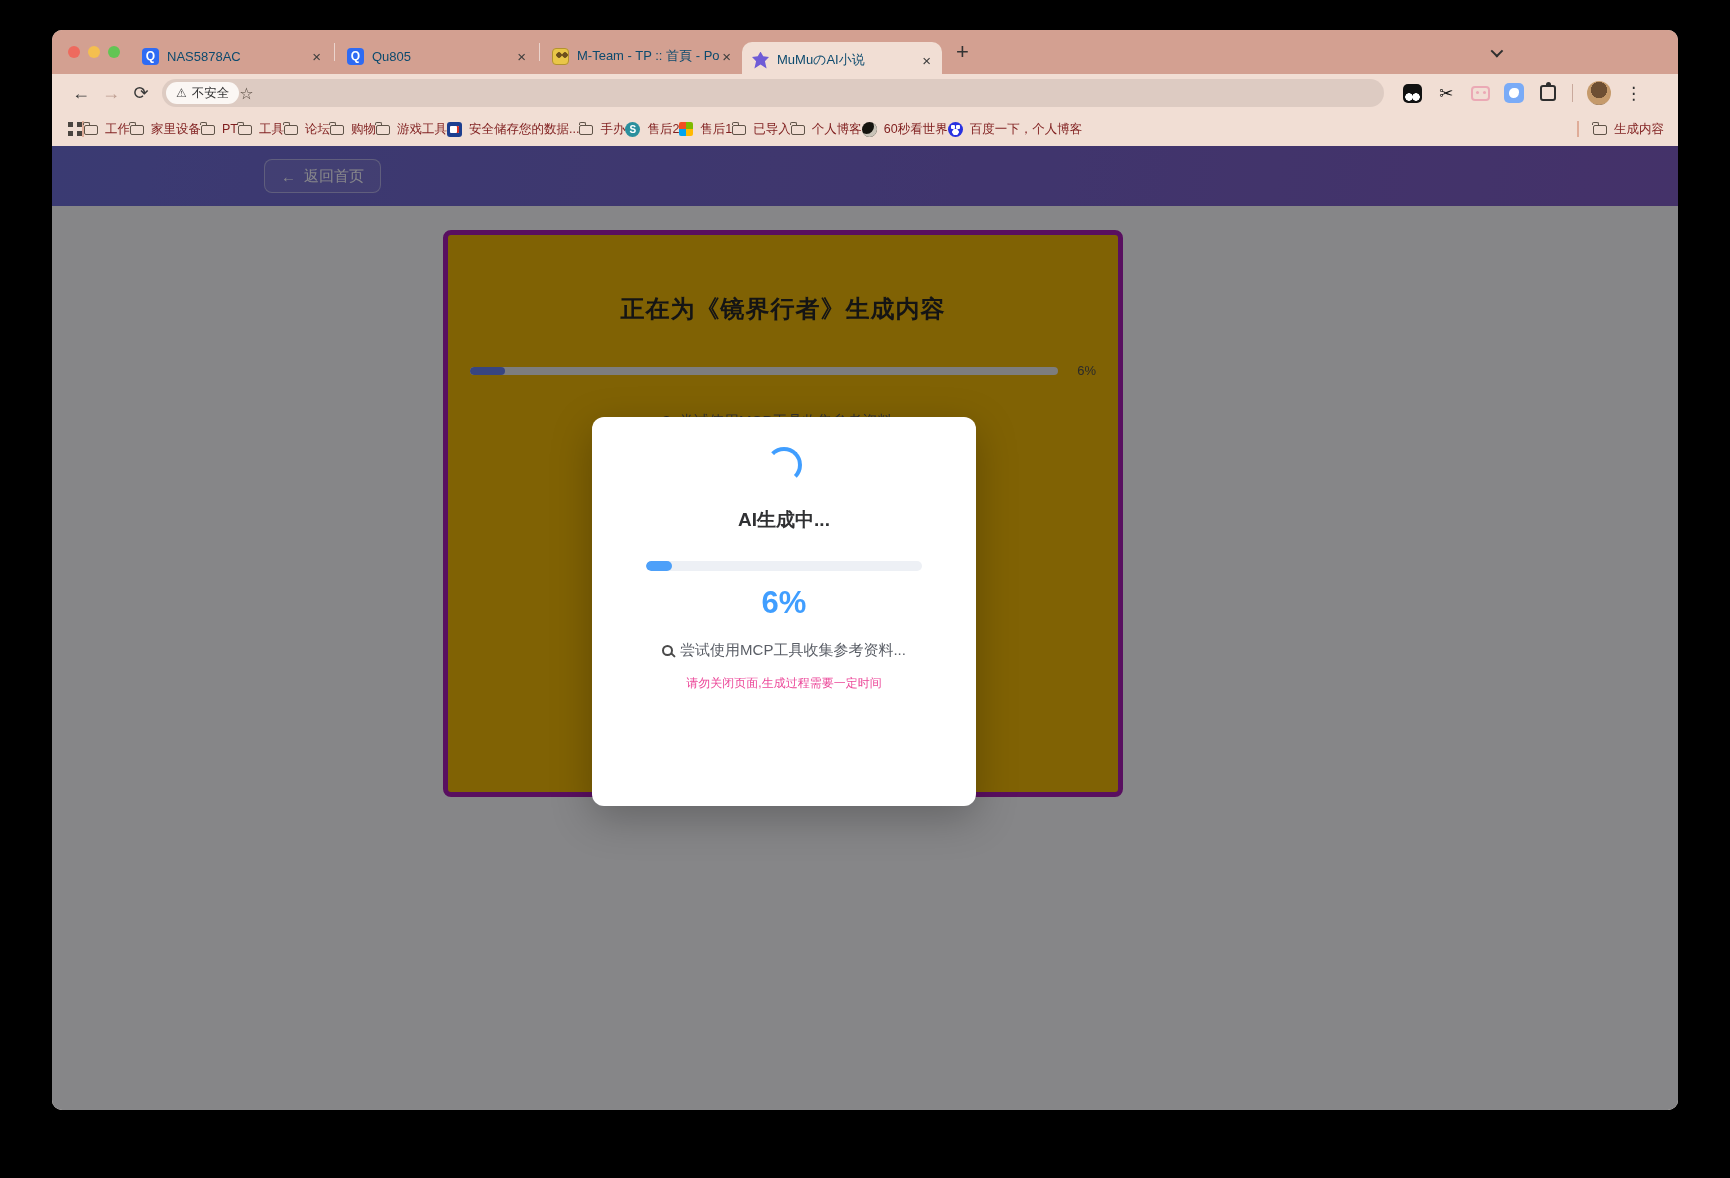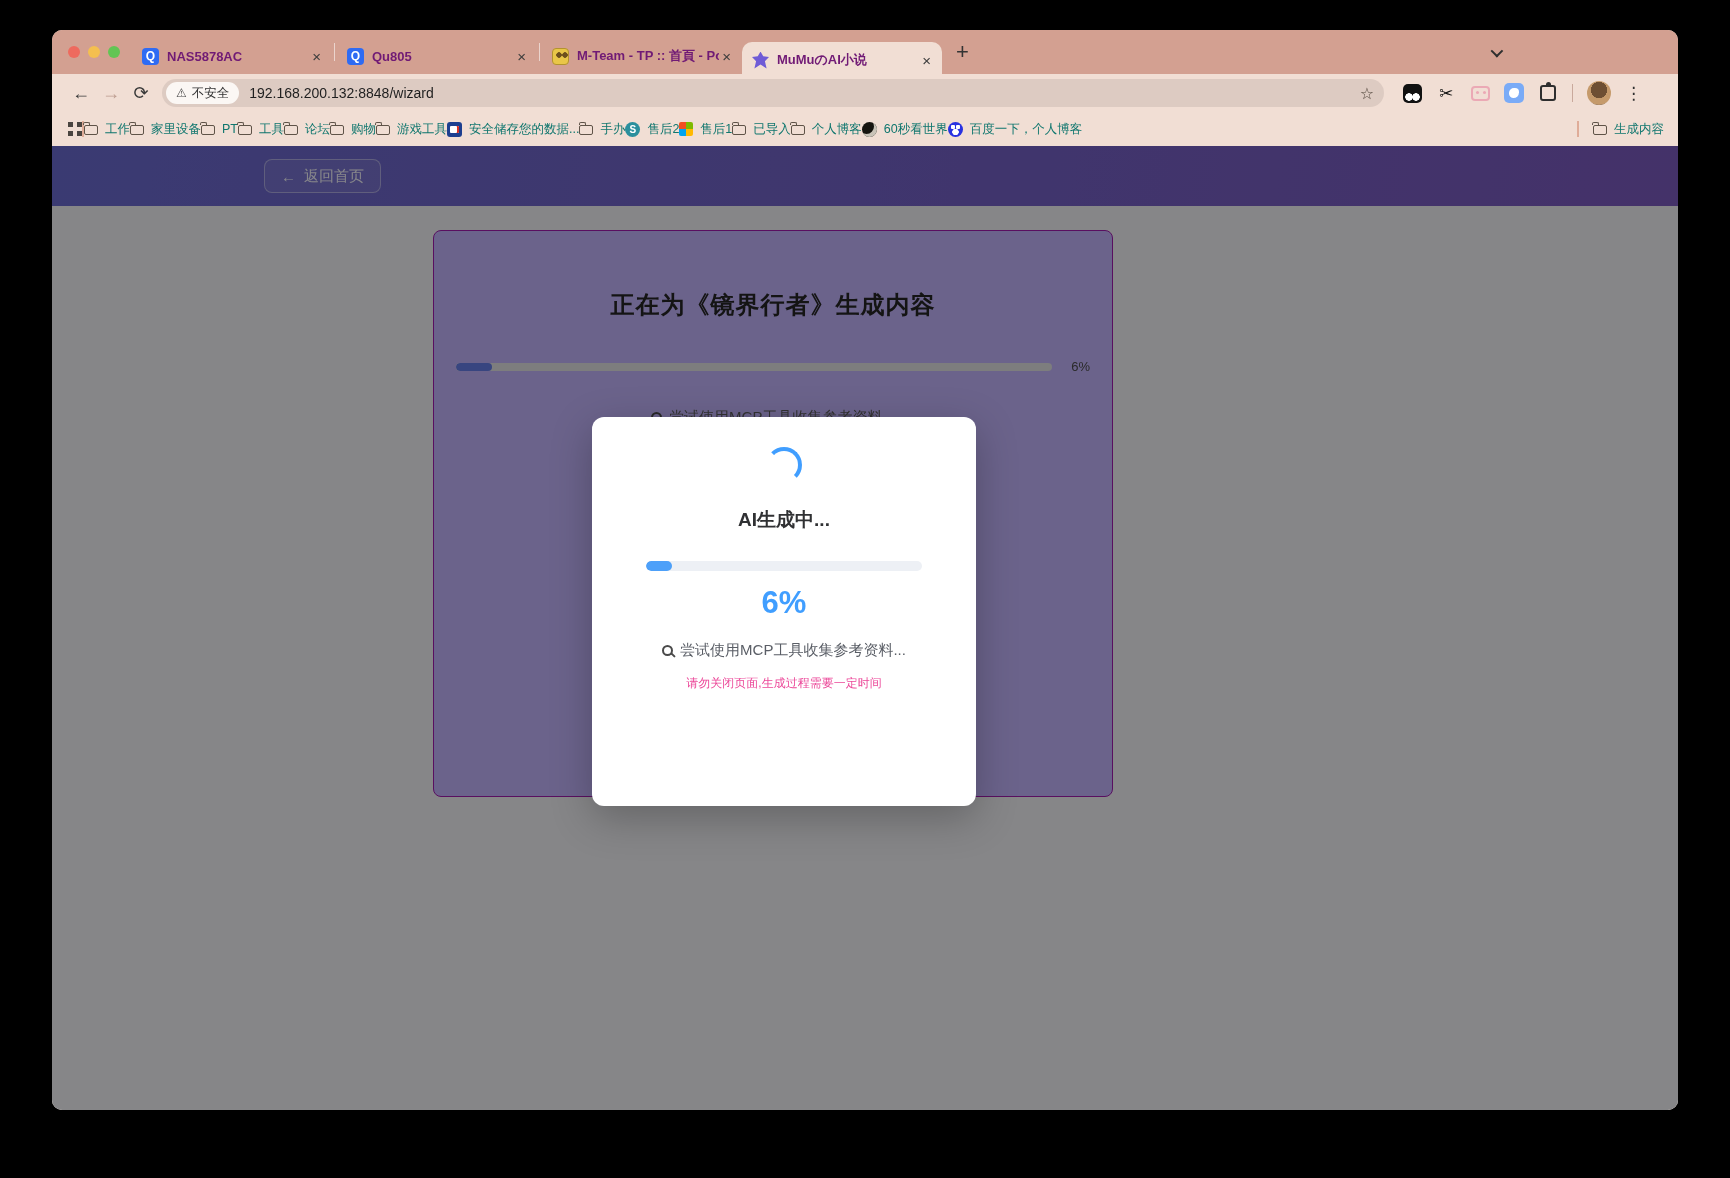--- a/index.html
+++ b/index.html
@@ -8,21 +8,21 @@
   .window { position:absolute; left:52px; top:30px; width:1626px; height:1080px; border-radius:10px; overflow:hidden; display:flex; flex-direction:column; background:#f1ded4; }
 
   
   .tabstrip { height:44px; background:#d3a091; display:flex; align-items:center; position:relative; flex:0 0 auto; }
   .traffic { display:flex; gap:8px; padding:0 12px 0 16px; }
   .tl { width:12px; height:12px; border-radius:50%; }
   .tl.red { background:#ee6a5e; } .tl.yellow { background:#f4bf4f; } .tl.green { background:#62c554; }
   .tabs { display:flex; align-items:center; height:100%; }
   .tab { display:flex; align-items:center; width:200px; height:34px; padding:0 8px 0 10px; border-radius:8px; margin-top:8px; position:relative; }
   .tab.active { background:#f1ded4; border-radius:10px 10px 0 0; height:36px; margin-top:16px; }
-  .tab-title { flex:1; font-size:13px; color:#701a75; white-space:nowrap; overflow:hidden; margin-left:8px;font-weight:bold; }
+  .tab-title { flex:1; font-size:13px; color:#0c4a6e; white-space:nowrap; overflow:hidden; margin-left:8px; }
   .tab-close { font-size:15px; color:#3c3c3c; padding:0 3px; cursor:default; }
   .tab-sep { width:1px; height:18px; background:rgba(255,255,255,.55); margin:0 2px; }
   .tico { width:17px; height:17px; border-radius:4px; flex:0 0 auto; position:relative; }
   .tico-q { background:#2f6bf3; color:#fff; font-size:12px; font-weight:bold; text-align:center; line-height:17px; }
   .tico-q::before { content:"Q"; }
   .tico-mteam { background:#e9c648; border:1px solid #b3932f;
     background-image:radial-gradient(circle 2.5px at 6px 6px,#6d4f1c 0 2.5px,transparent 3px),
                      radial-gradient(circle 2.5px at 12px 6px,#6d4f1c 0 2.5px,transparent 3px),
                      linear-gradient(#e9c648,#e9c648); }
   .tico-leaf { background:transparent; }
@@ -50,21 +50,21 @@
   .ico-tv::before { content:""; position:absolute; left:3px; top:3px; width:3px; height:3px; background:#eba9b5; border-radius:50%; box-shadow:7px 0 0 #eba9b5; }
   .ico-blueext { width:20px; height:20px; background:#7aabf7; border-radius:5px; position:relative; }
   .ico-blueext::before { content:""; position:absolute; left:5px; top:5px; width:10px; height:10px; background:#fff; border-radius:50% 40% 55% 45%; }
   .ico-puzzle { width:16px; height:16px; border:2px solid #2e2e2e; border-radius:3px; position:relative; }
   .ico-puzzle::before { content:""; position:absolute; top:-5px; left:4px; width:5px; height:5px; background:#2e2e2e; border-radius:50%; }
   .vsep { width:1px; height:18px; background:#c9a99c; }
   .avatar { width:24px; height:24px; border-radius:50%; background:radial-gradient(circle at 50% 38%,#6e4f33 0 42%,#c59a6b 43% 75%,#8c6a45 76%); }
   .dots { font-size:17px; color:#2e2e2e; letter-spacing:0; }
 
   
-  .bmbar { height:34px; background:#f1ded4; display:flex; align-items:center; padding:0 16px; gap:0; font-size:12.5px; color:#0f766e; flex:0 0 auto; position:relative; }
+  .bmbar { height:34px; background:#f1ded4; display:flex; align-items:center; padding:0 16px; gap:0; font-size:12.5px; color:#7f1d1d; flex:0 0 auto; position:relative; }
   .apps-grid { width:14px; height:14px;
     background-image:linear-gradient(#4a4440,#4a4440),linear-gradient(#4a4440,#4a4440),linear-gradient(#4a4440,#4a4440),linear-gradient(#4a4440,#4a4440);
     background-size:5px 5px; background-repeat:no-repeat; background-position:0 0,9px 0,0 9px,9px 9px; }
   .bm { display:flex; align-items:center; gap:7px; white-space:nowrap; }
   .ico-folder { width:14px; height:10px; border:1.6px solid #5f5348; border-radius:2px; position:relative; margin-top:2px; }
   .ico-folder::before { content:""; position:absolute; top:-4.4px; left:-1.6px; width:5px; height:2.2px; border:1.6px solid #5f5348; border-bottom:none; border-radius:2px 2px 0 0; }
   .ico-site-blue { width:15px; height:15px; background:#1d3f8f; border-radius:3px; position:relative; }
   .ico-site-blue::before { content:""; position:absolute; left:3px; top:4px; width:9px; height:7px; background:#fff; border-radius:1px; box-shadow:inset -2px 0 0 #d93025; }
   .ico-teal { width:15px; height:15px; background:#2a8f9d; border-radius:50%; color:#fff; font-size:10px; font-weight:bold; text-align:center; line-height:15px; }
   .ico-teal::before { content:"S"; }
@@ -76,21 +76,21 @@
   .bm-vsep { width:2px; height:16px; background:#d38a70; opacity:.6; }
 
   
   .page { flex:1; position:relative; background:#f4f5f8; overflow:hidden; }
   .app-header { position:absolute; left:0; top:0; width:100%; height:60px;
     background:linear-gradient(100deg,#6b6bd0 0%,#7d5bc0 100%); }
   .back-btn { position:absolute; left:212px; top:13px; height:34px; padding:0 16px; display:flex; align-items:center; gap:8px;
     border:1px solid rgba(255,255,255,.4); border-radius:8px; background:rgba(255,255,255,.08); color:rgba(255,255,255,.92); font-size:15px; }
   .hdr-title { position:absolute; left:732px; top:0; transform:translateX(-50%); line-height:60px; color:#fff; font-size:25px; font-weight:bold; letter-spacing:2px; white-space:nowrap; }
 
-  .card { position:absolute; left:381px; top:84px; width:680px; height:567px; background:#c4b5fd; border:1px solid #a21caf; border-radius:8px; padding:58px 22px 0; }
+  .card { position:absolute; left:391px; top:84px; width:680px; height:567px; background:#eab308; border:5px solid #a21caf; border-radius:8px; padding:58px 22px 0; }
   .card-h { text-align:center; font-size:24px; font-weight:bold; color:#262626; letter-spacing:1px; }
   .prog-row { display:flex; align-items:center; margin-top:38px; gap:10px; }
   .ptrack { flex:1; height:8px; background:#e3e3e6; border-radius:4px; overflow:hidden; }
   .pfill { height:100%; background:#667eea; border-radius:4px; }
   .ppct { font-size:13px; color:#4d4d4d; width:28px; text-align:right; }
   .card-status { margin-top:34px; text-align:center; font-size:15px; color:#5c5c5c; display:flex; align-items:center; justify-content:center; gap:7px; }
 
   .ico-search { width:11px; height:11px; border:2px solid #4a4a4a; border-radius:50%; position:relative; display:inline-block; flex:0 0 auto; }
   .ico-search::after { content:""; position:absolute; width:6px; height:2px; background:#4a4a4a; transform:rotate(45deg); right:-5px; bottom:-2px; border-radius:1px; }
 
@@ -152,21 +152,20 @@
 
     <div class="toolbar">
       <span class="navic">←</span>
       <span class="navic disabled">→</span>
       <span class="navic">⟳</span>
       <div class="omnibox">
         <div class="sec-chip">
           <span class="warn-tri">⚠</span>
           <span>不安全</span>
         </div>
-        <span class="url">192.168.200.132:8848/wizard</span>
         <span class="star">☆</span>
       </div>
       <div class="extrow">
         <span class="ext">
             <span class="ico-binoc"></span>
           </span>
         <span class="ext ico-scissors">✂</span>
         <span class="ext">
             <span class="ico-tv"></span>
           </span>

